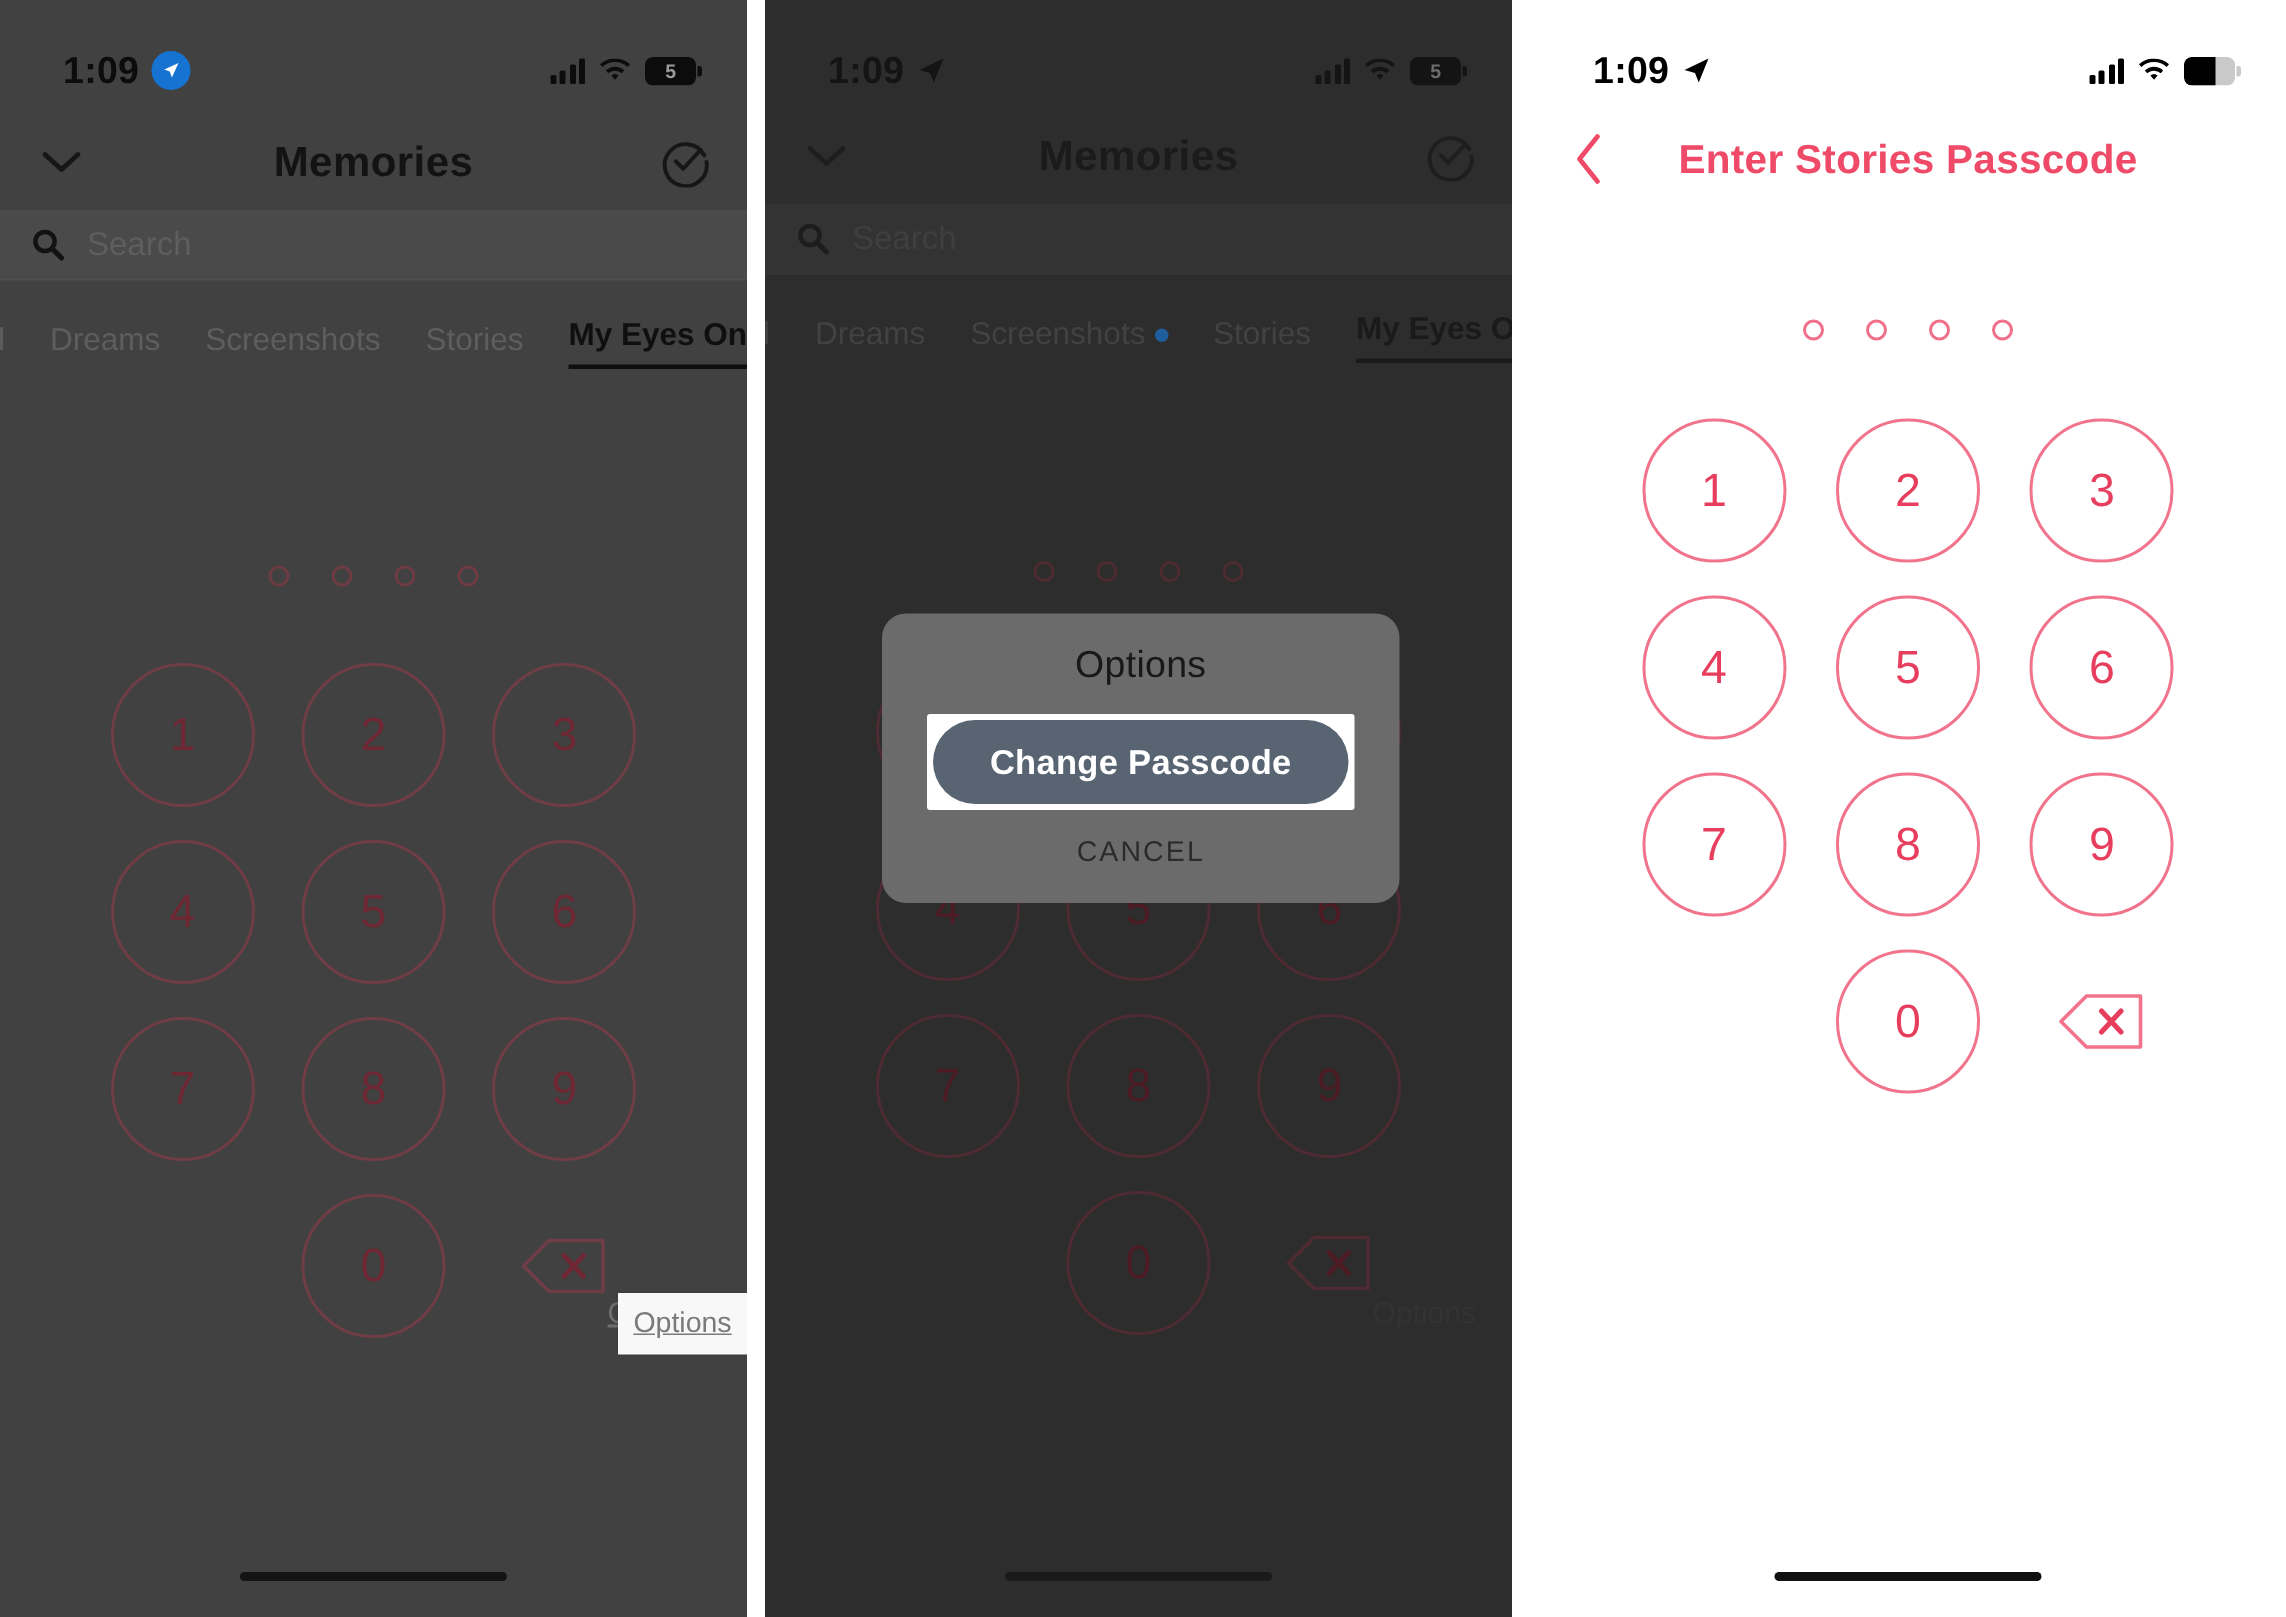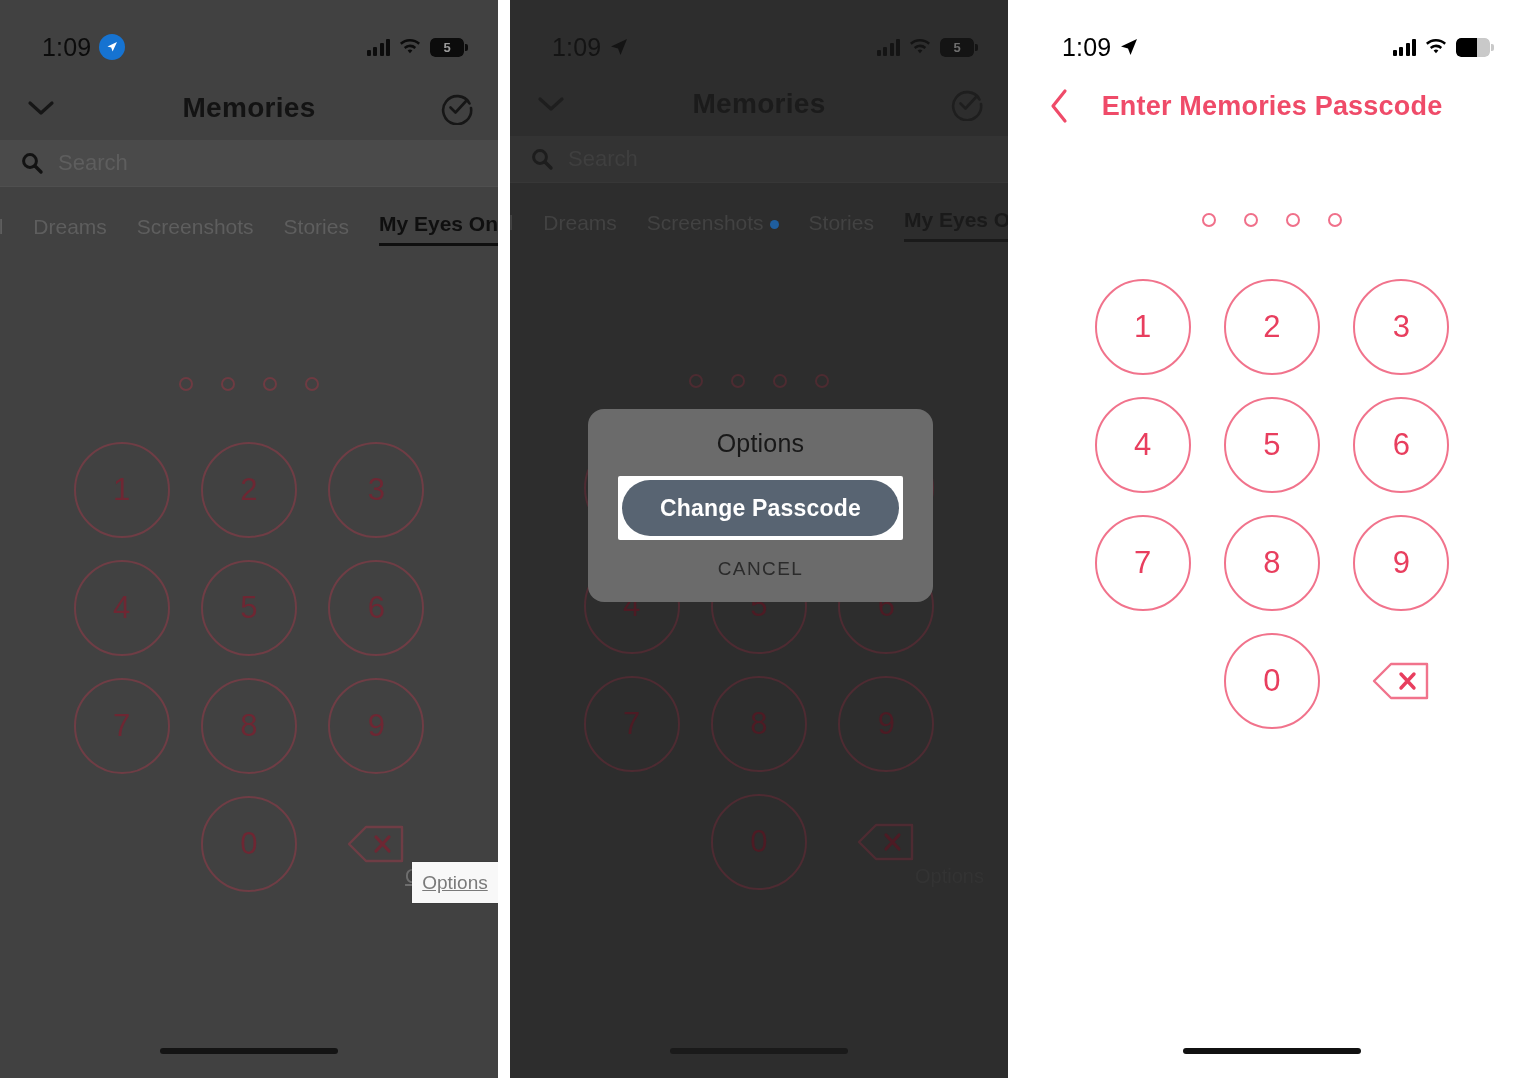--- a/index.html
+++ b/index.html
@@ -34,21 +34,21 @@
 
   
   .statusbar {
     position: absolute; top: 0; left: 0; right: 0;
     height: 72px;
     display: flex; align-items: center;
     justify-content: space-between;
     padding: 22px 30px 0 42px;
   }
   .sb-left { display: flex; align-items: center; gap: 8px; }
-  .sb-time { font-size: 25px; font-weight: normal; letter-spacing: .2px; }
+  .sb-time { font-size: 25px; font-weight: bold; letter-spacing: .2px; }
   .sb-right { display: flex; align-items: center; gap: 9px; }
 
   .loc-badge {
     width: 26px; height: 26px; border-radius: 50%;
     background: #1673d1; display: inline-flex;
     align-items: center; justify-content: center;
   }
 
   .bars { display: flex; align-items: flex-end; gap: 2.5px; height: 17px; }
   .bars i { width: 4px; border-radius: 1px; display: block; }
@@ -501,21 +501,21 @@
         </span>
       </div>
     </div>
 
     <div class="p3-nav">
       <span class="p3-back">
         <svg width="24" height="38" viewBox="0 0 24 38">
             <path d="M17 4 L5 19 L17 34" fill="none" stroke="#ef4b69" stroke-width="3.2" stroke-linecap="round" stroke-linejoin="round"></path>
           </svg>
       </span>
-      <span class="p3-title">Enter Memories Passcode</span>
+      <span class="p3-title">Enter Stories Passcode</span>
     </div>
 
     <div class="dots" style="top:213px; gap:28px;">
       <span class="dot"></span>
       <span class="dot"></span>
       <span class="dot"></span>
       <span class="dot"></span>
     </div>
 
     <div class="keypad" style="top:279px; padding:0 58px;">

